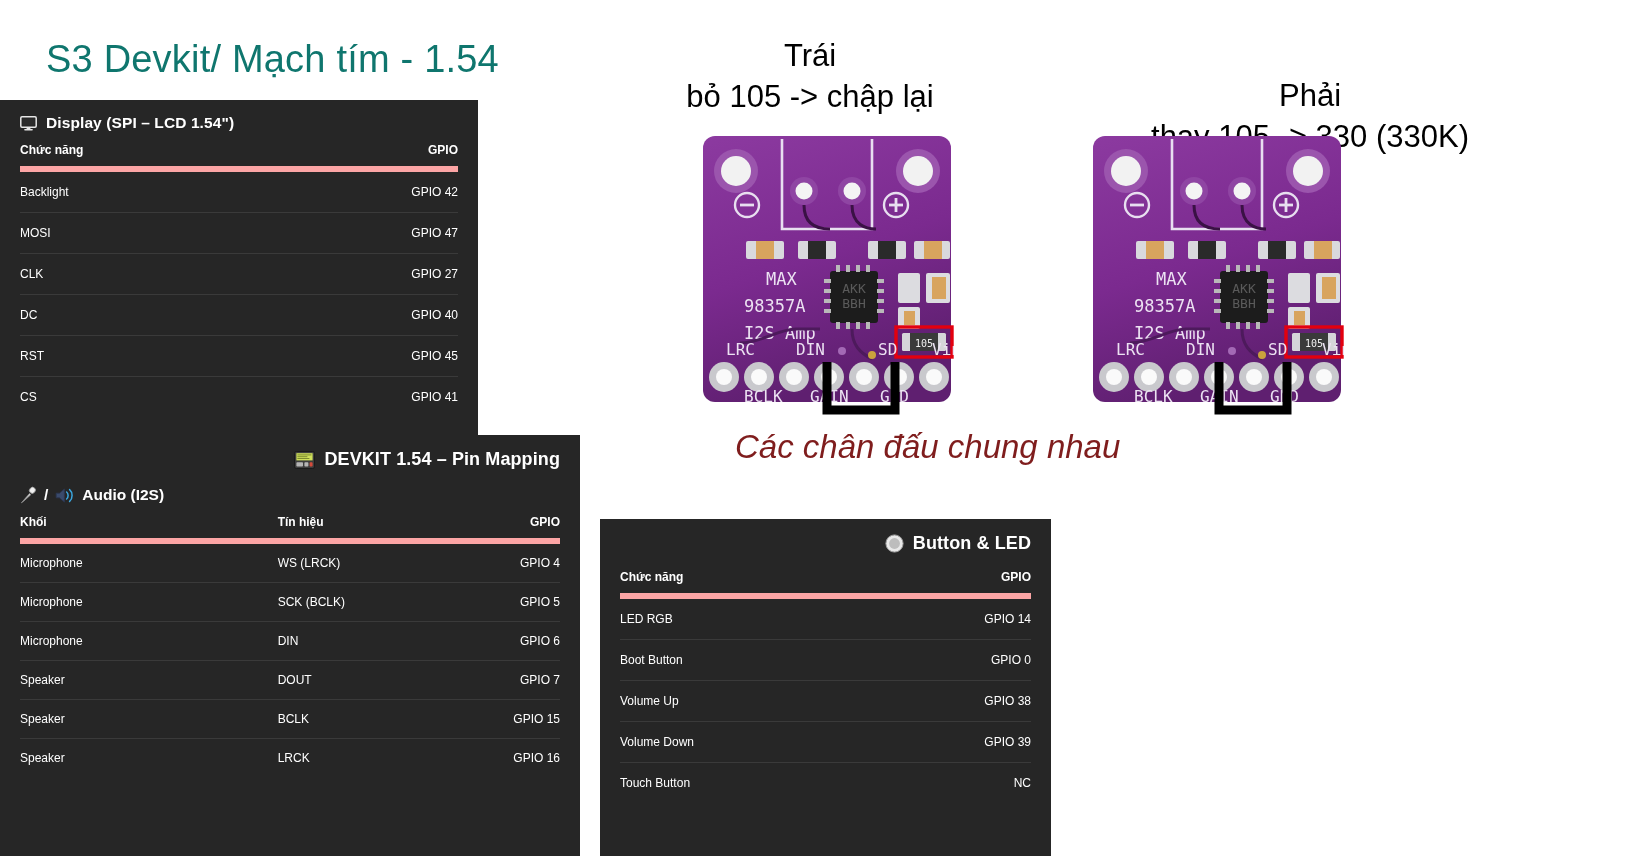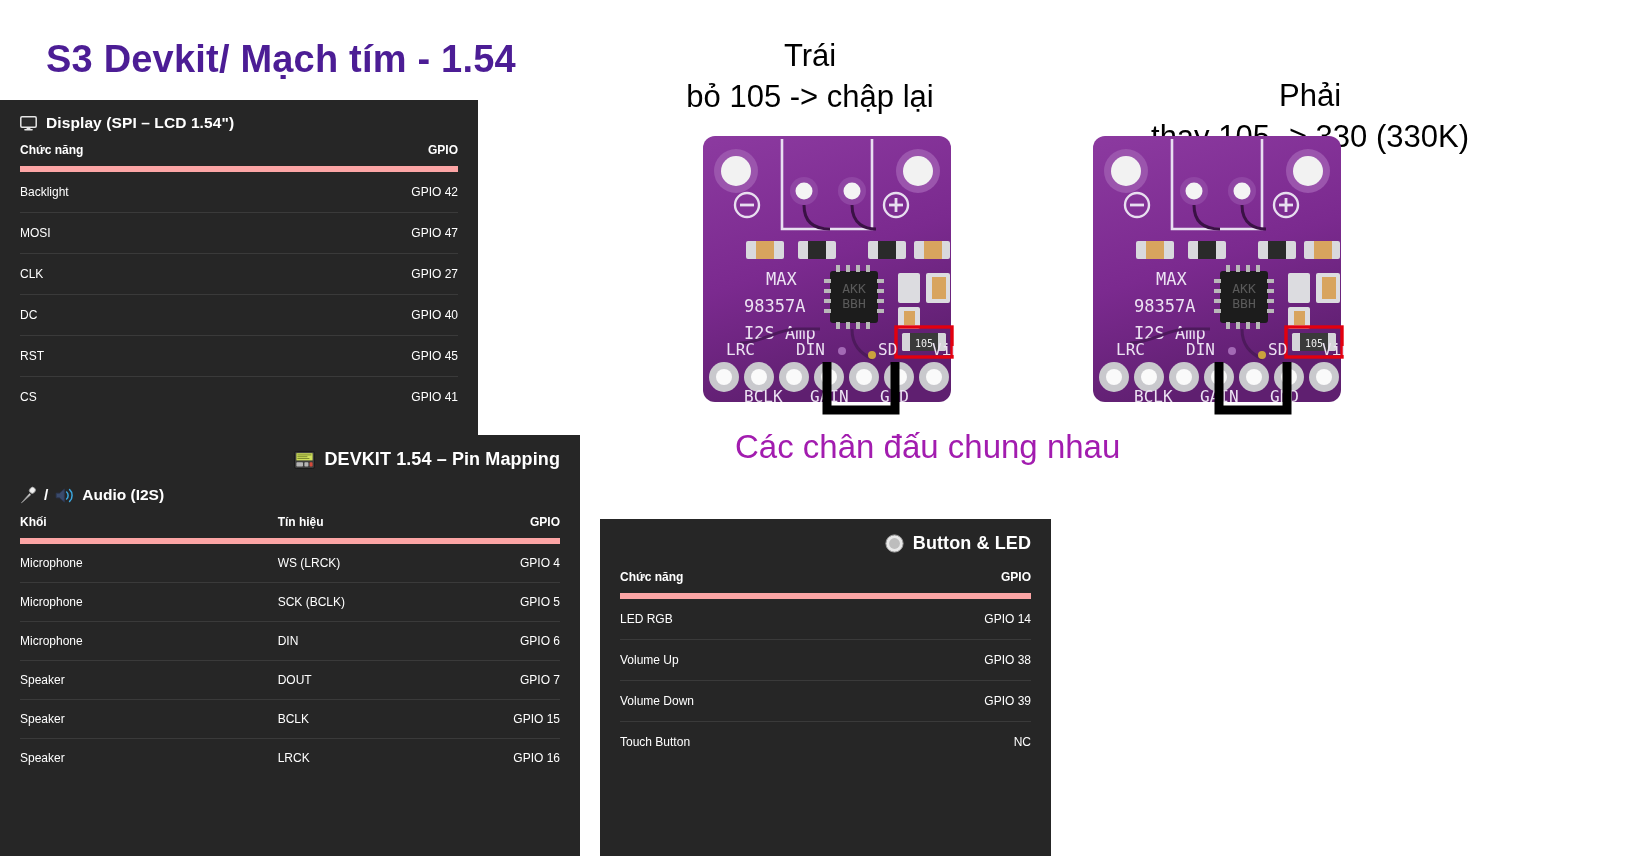--- a/index.html
+++ b/index.html
@@ -7,33 +7,33 @@
     width: 1640px; height: 856px;
     background: #ffffff;
     font-family: "Liberation Sans", sans-serif;
     overflow: hidden;
   }
   #root { position: relative; width: 1640px; height: 856px; }
 
   
   .main-title {
     position: absolute; left: 46px; top: 38px;
-    font-size: 38px; font-weight: 700; color: #4c1d95;
+    font-size: 38px; font-weight: 400; color: #0f766e;
     letter-spacing: .2px; white-space: nowrap;
   }
   .col-head {
     position: absolute; text-align: center;
     font-size: 31px; font-weight: 400; color: #000;
     line-height: 1.32; white-space: nowrap;
   }
   .col-head.left  { left: 640px; top: 36px; width: 340px; }
   .col-head.right { left: 1030px; top: 36px; width: 560px; margin-top: 40px; }
   .bottom-caption {
     position: absolute; left: 735px; top: 428px;
-    font-size: 33px; color: #a21caf; white-space: nowrap;
+    font-size: 33px; color: #7f1d1d; white-space: nowrap; font-style: italic;
   }
 
   
   .panel {
     position: absolute;
     background: #262626;
     color: #f2f2f2;
     padding: 14px 20px 8px 20px;
   }
   #panel-display { left: 0px;   top: 100px; width: 478px; height: 338px; }
@@ -260,20 +260,24 @@
       <thead>
         <tr>
           <th>Chức năng</th>
           <th class="w-gpio">GPIO</th>
         </tr>
       </thead>
       <tbody id="button-rows">
           <tr>
             <td>LED RGB</td>
             <td>GPIO 14</td>
+          </tr>
+          <tr>
+            <td>Boot Button</td>
+            <td>GPIO 0</td>
           </tr>
           <tr>
             <td>Volume Up</td>
             <td>GPIO 38</td>
           </tr>
           <tr>
             <td>Volume Down</td>
             <td>GPIO 39</td>
           </tr>
           <tr>

